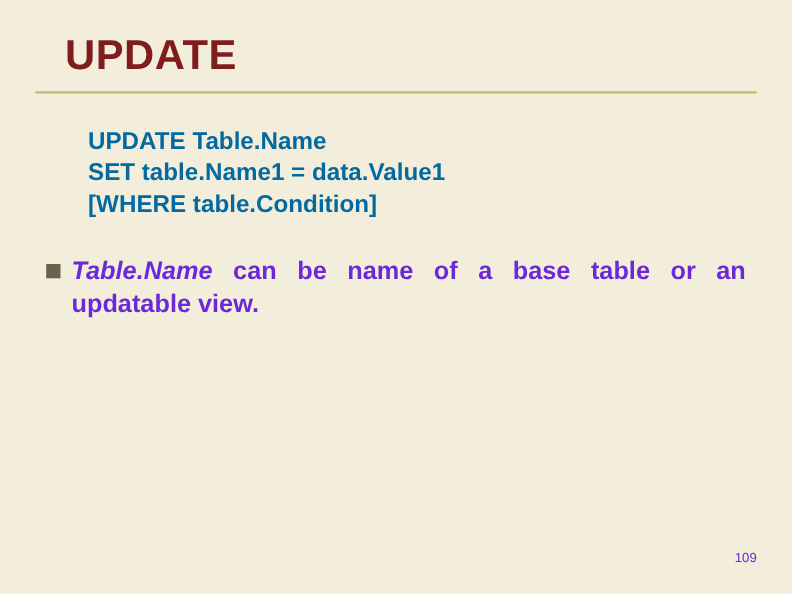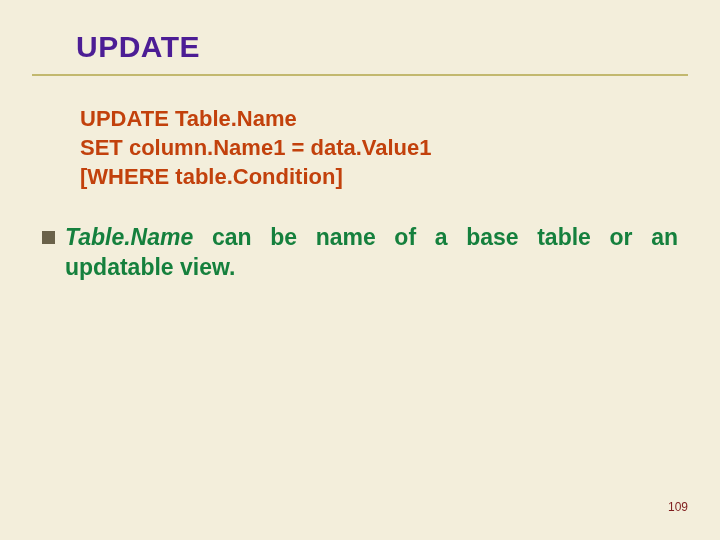--- a/index.html
+++ b/index.html
@@ -10,92 +10,92 @@
     color: #000;
     position: relative;
   }
   .slide {
     width: 720px;
     height: 540px;
     padding: 30px 52px 0 52px;
     position: relative;
   }
   .title {
-    font-size: 30px;
+    font-size: 38px;
     font-weight: bold;
-    color: #4c1d95;
-    margin-left: 24px;
+    color: #7f1d1d;
+    margin-left: 7px;
     letter-spacing: 0.5px;
   }
   .rule {
     margin-top: 10px;
     height: 0;
     border-top: 2px solid #c2b86e;
     margin-left: -20px;
     margin-right: -20px;
   }
   .code-block {
     margin-top: 28px;
     margin-left: 28px;
     font-size: 22px;
     font-weight: bold;
     line-height: 1.32;
-    color: #c2410c;
+    color: #0369a1;
   }
   .code-line-indent {
     margin-left: 32px;
   }
   .bullets {
     margin-top: 32px;
     margin-left: -10px;
     margin-right: -10px;
   }
   .bullet-row {
     display: flex;
     align-items: flex-start;
     font-size: 23px;
     font-weight: bold;
     line-height: 1.28;
     text-align: justify;
-    color: #15803d;
+    color: #6d28d9;
   }
   .bullet-marker {
     width: 13px;
     height: 13px;
     background: #6a624a;
     flex: 0 0 auto;
     margin-top: 8px;
     margin-right: 10px;
   }
   .bullet-text {
     flex: 1;
   }
   .italic-run {
     font-style: italic;
   }
   .page-num {
     position: absolute;
     right: 32px;
     bottom: 26px;
     font-size: 12px;
-    color: #7f1d1d;
+    color: #6d28d9;
     text-align: right;
   }
 </style>
 </head>
 <body>
 
 <div class="slide">
 
   <div class="title">UPDATE</div>
   <div class="rule"></div>
 
   <div class="code-block">
     <div>UPDATE Table.Name</div>
-    <div>SET column.Name1 = data.Value1</div>
+    <div>SET table.Name1 = data.Value1</div>
     <div>[WHERE table.Condition]</div>
   </div>
 
   <div class="bullets">
 
     <div class="bullet-row">
       <div class="bullet-marker"></div>
       <div class="bullet-text">
         <span class="italic-run">Table.Name</span><span> can be name of a base table or an updatable view.</span>
       </div>

